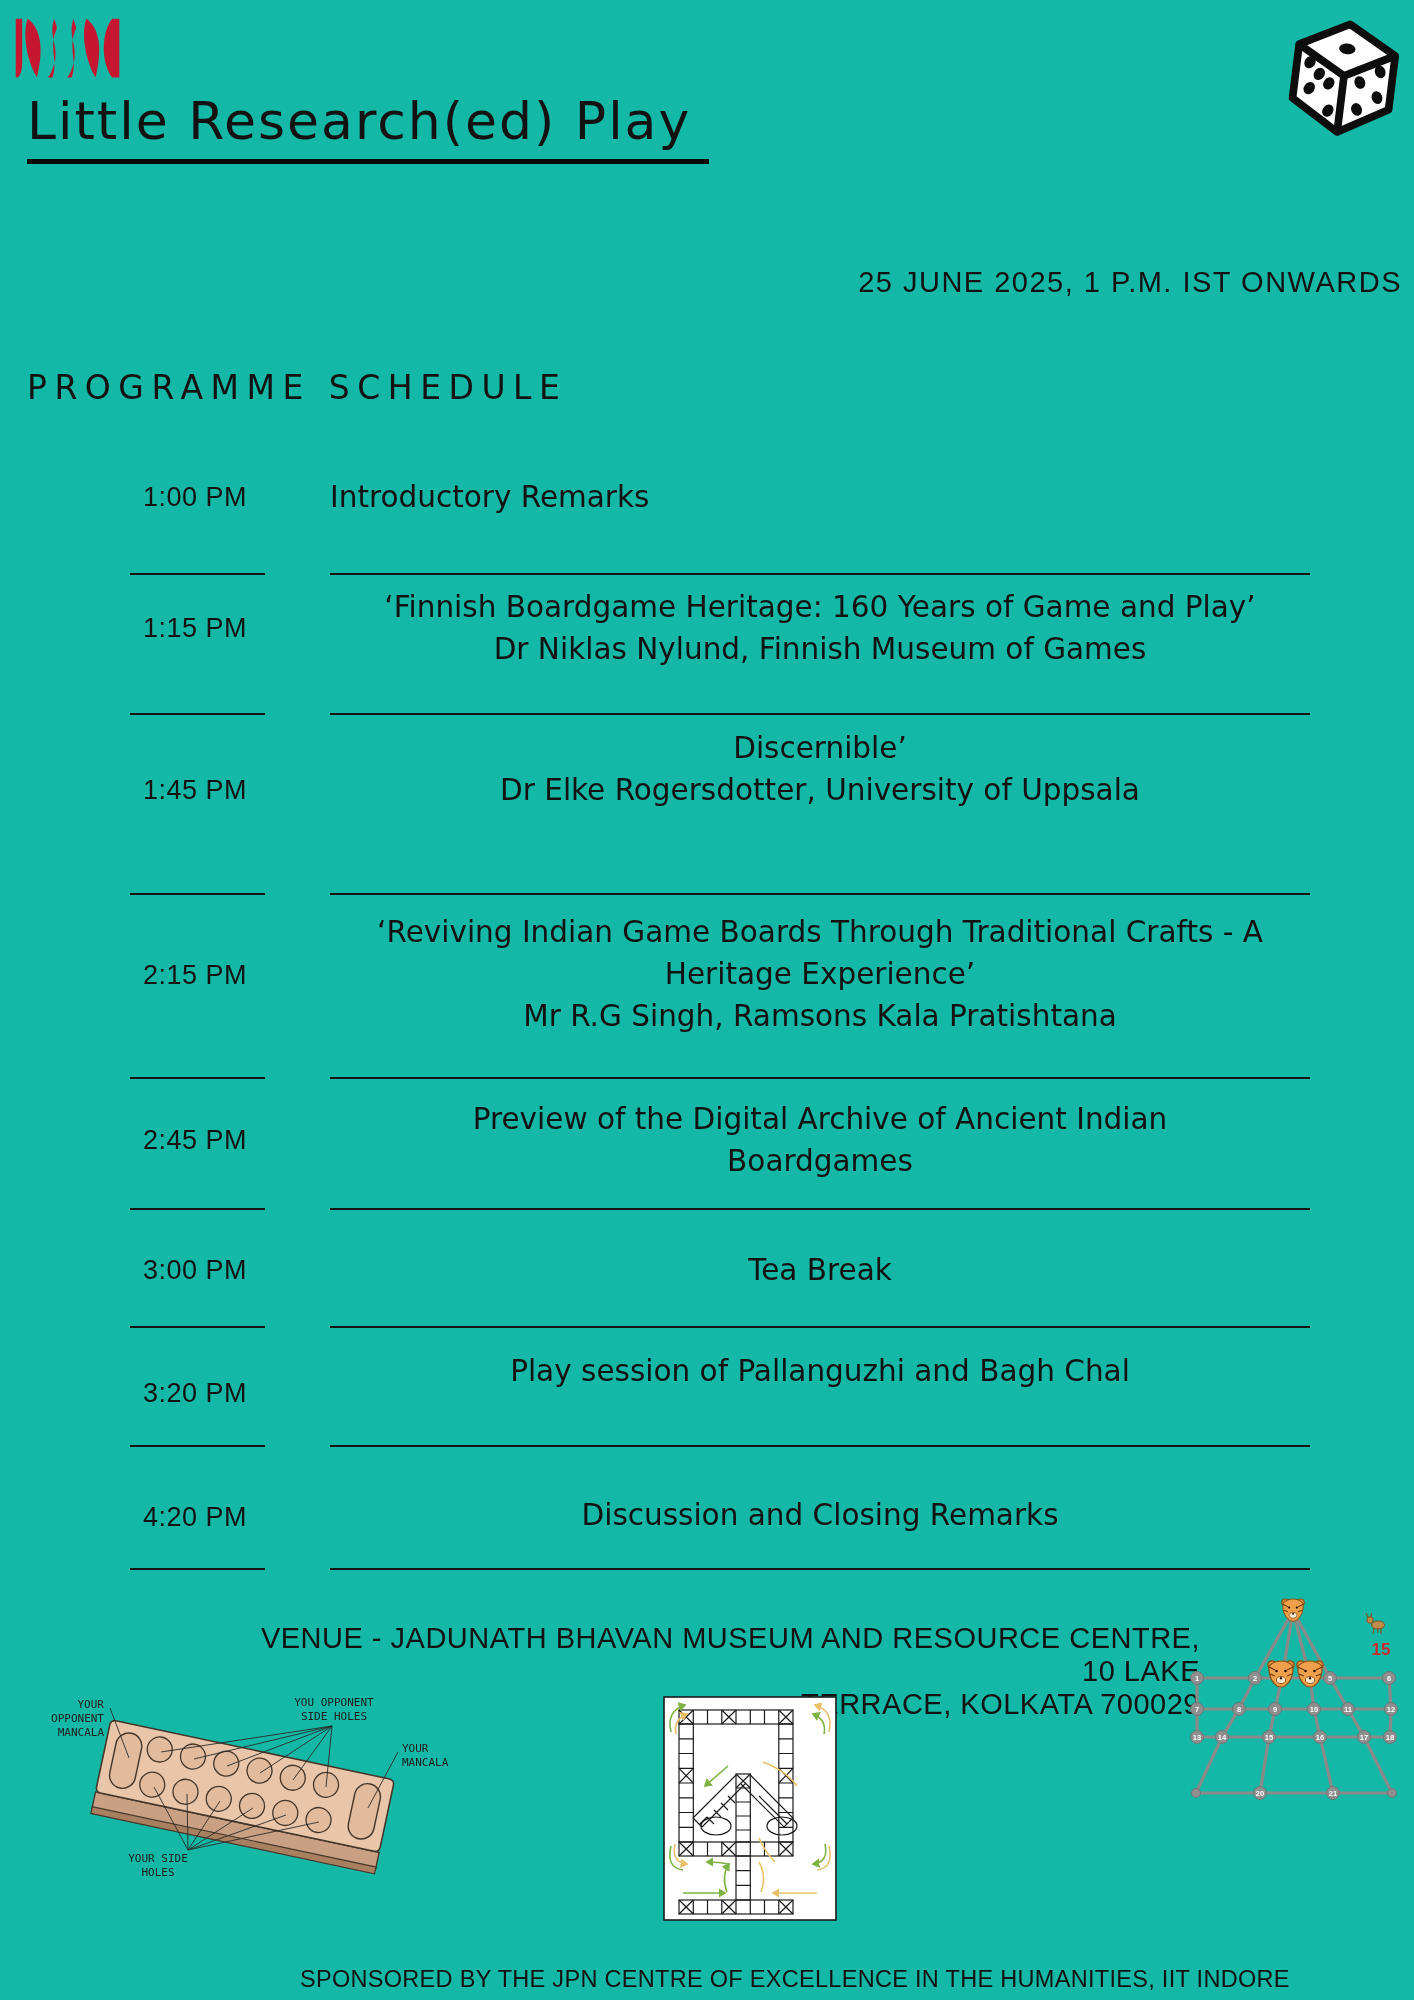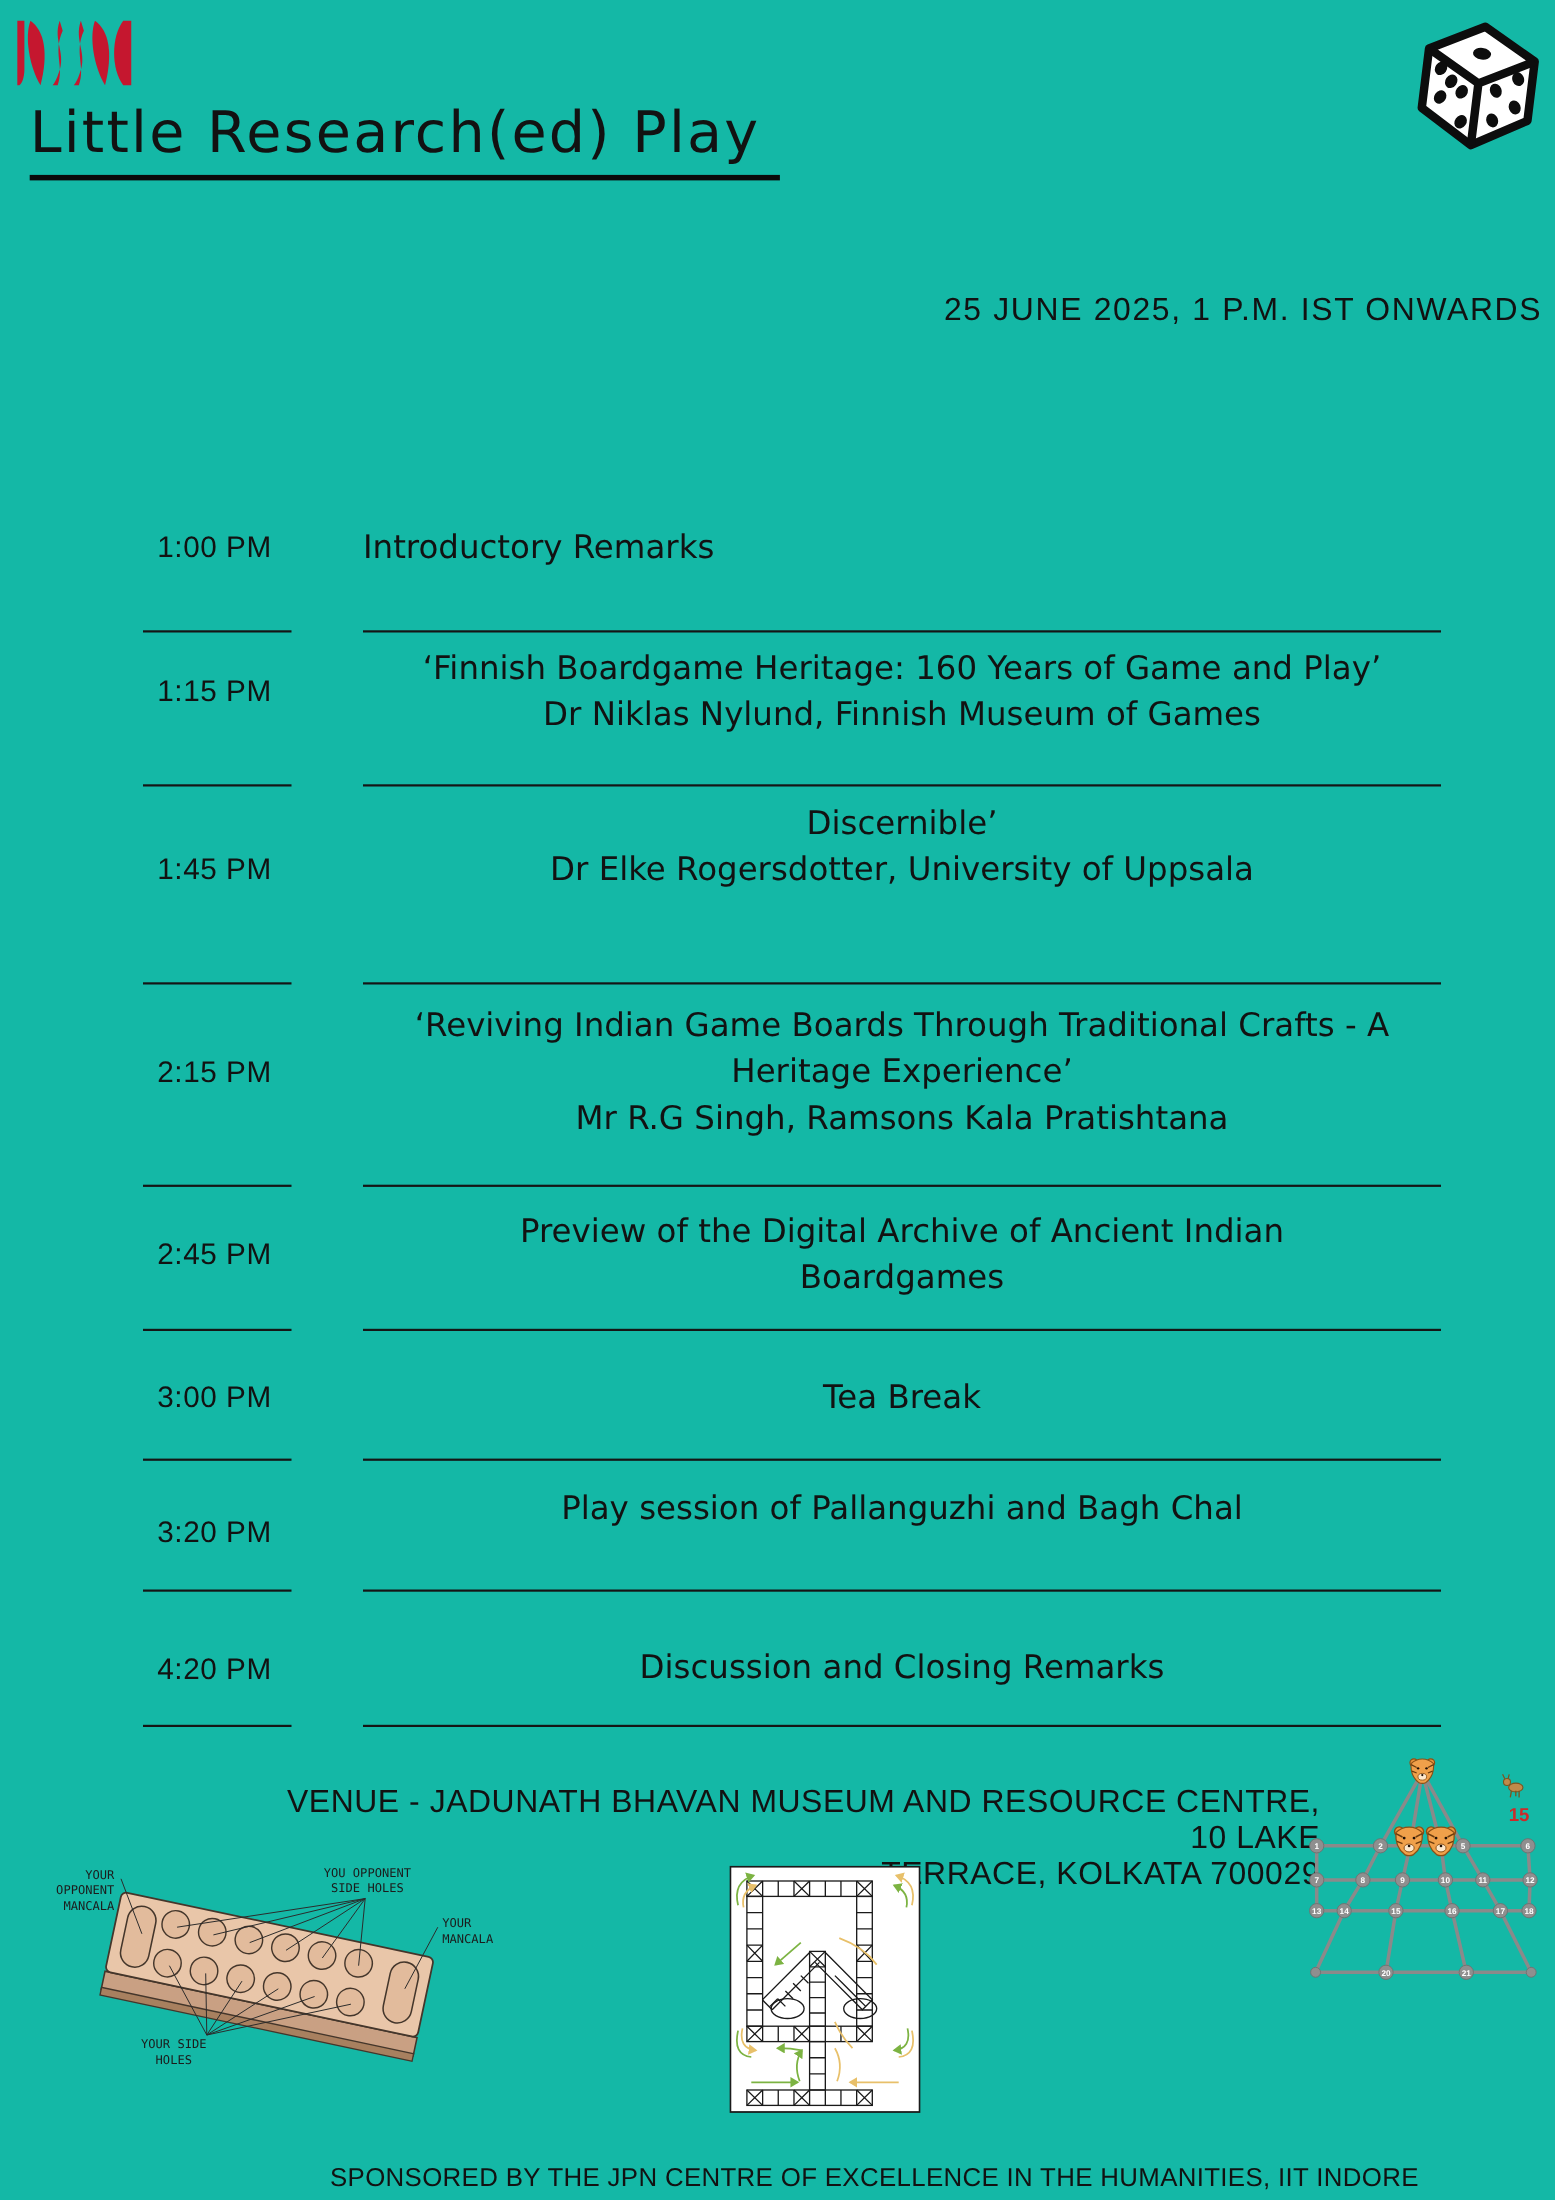--- a/index.html
+++ b/index.html
@@ -57,20 +57,21 @@
       <ellipse cx="40" cy="79" rx="4.5" ry="5.5" transform="rotate(28 40 79)"></ellipse>
       <ellipse cx="64" cy="52" rx="4.5" ry="5.5" transform="rotate(-28 64 52)"></ellipse>
       <ellipse cx="80" cy="41" rx="4.5" ry="5.5" transform="rotate(-28 80 41)"></ellipse>
       <ellipse cx="64" cy="75" rx="4.5" ry="5.5" transform="rotate(-28 64 75)"></ellipse>
       <ellipse cx="80" cy="63" rx="4.5" ry="5.5" transform="rotate(-28 80 63)"></ellipse>
     </g>
   </svg>
 
   <div class="abs title">Little Research(ed) Play</div>
   <div class="abs dateline">25 JUNE 2025, 1 P.M. IST ONWARDS</div>
+  <div class="abs heading">PROGRAMME SCHEDULE</div>
 
   <div class="abs time" style="top:479px">1:00 PM</div>
   <div class="abs time" style="top:610px">1:15 PM</div>
   <div class="abs time" style="top:772px">1:45 PM</div>
   <div class="abs time" style="top:957px">2:15 PM</div>
   <div class="abs time" style="top:1122px">2:45 PM</div>
   <div class="abs time" style="top:1252px">3:00 PM</div>
   <div class="abs time" style="top:1375px">3:20 PM</div>
   <div class="abs time" style="top:1499px">4:20 PM</div>
 

